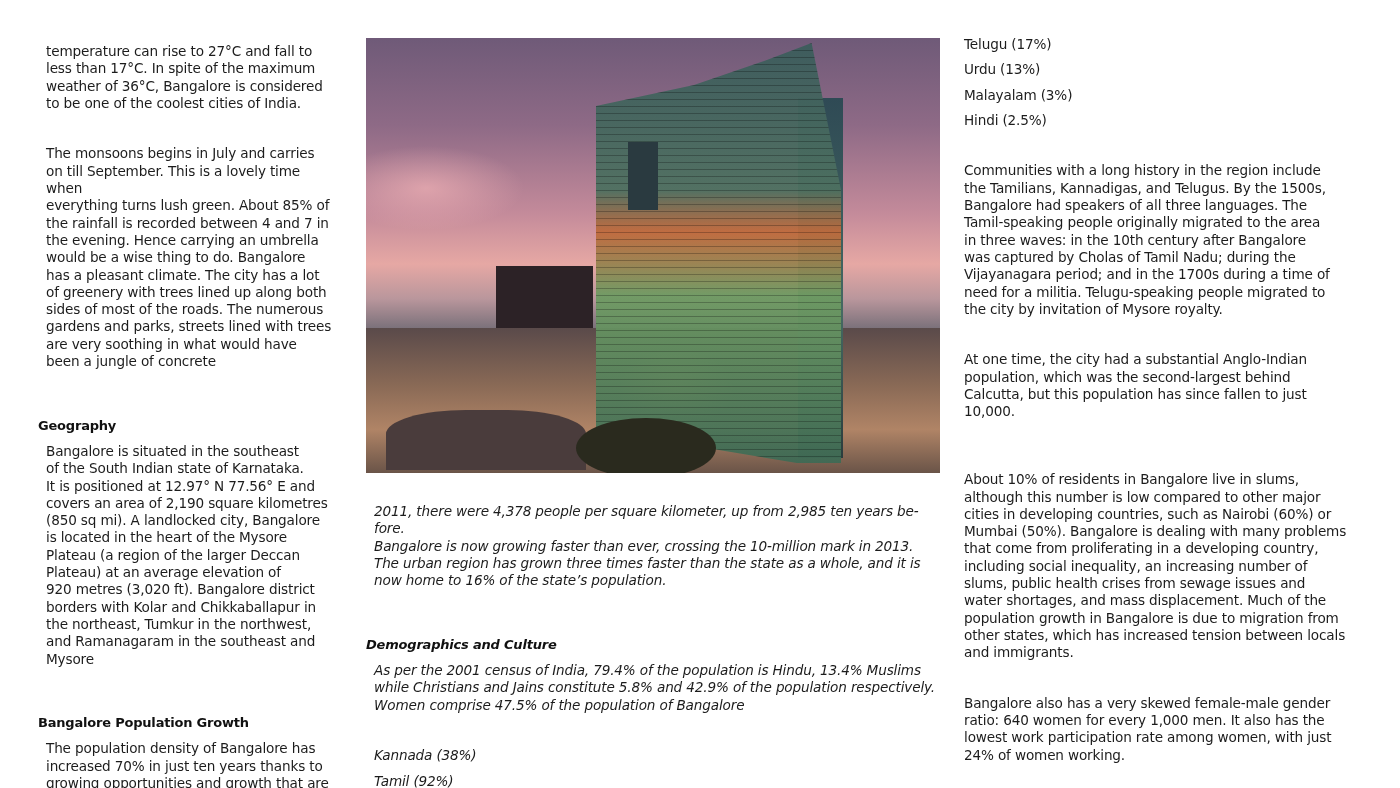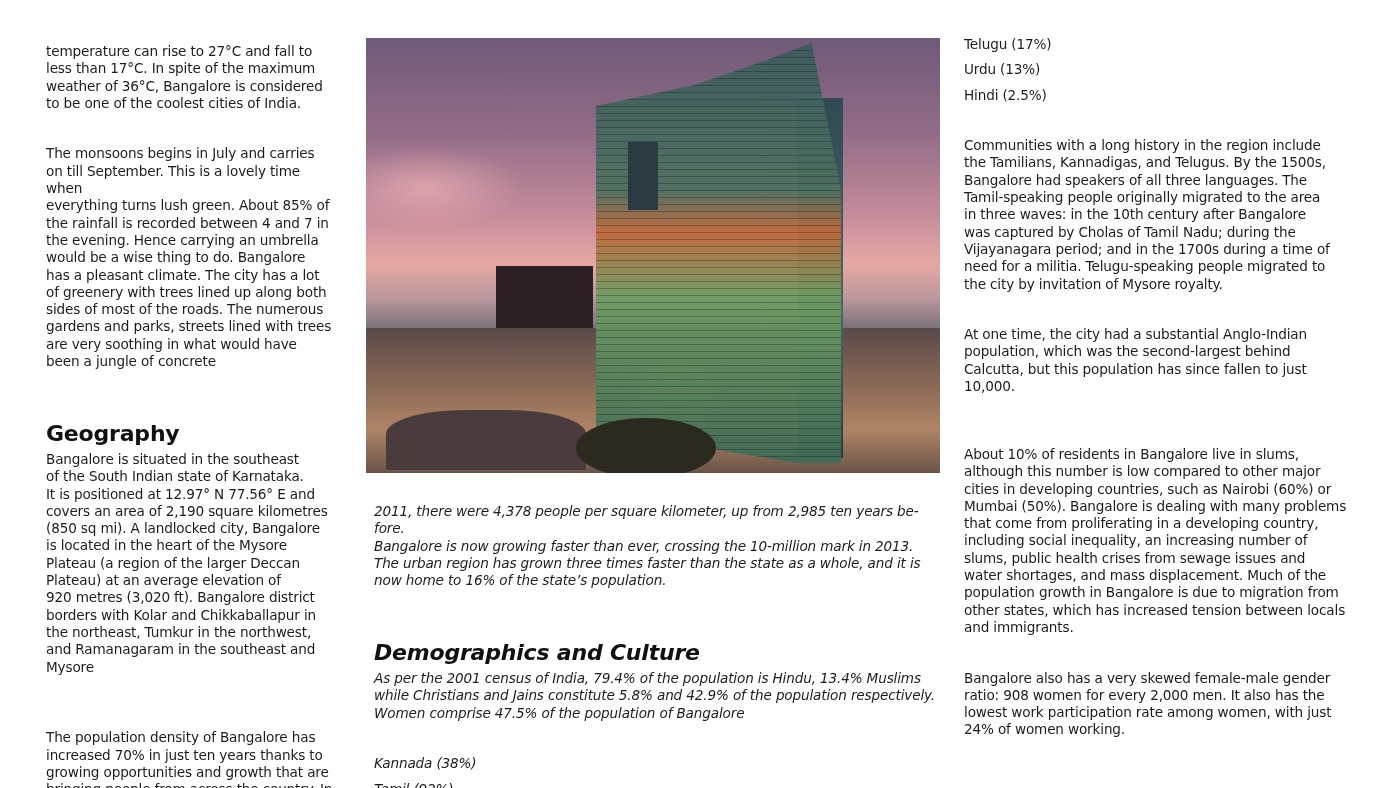--- a/index.html
+++ b/index.html
@@ -1,21 +1,21 @@
 <!DOCTYPE html>
 <html><head>
 <meta charset="utf-8">
 <style>
   html, body { margin:0; padding:0; background:#ffffff; }
   body { width:1400px; height:788px; position:relative; overflow:hidden;
          font-family:"DejaVu Sans", sans-serif; color:#1c1c1c; }
   .col { position:absolute; font-size:13.6px; line-height:17.3px; letter-spacing:-0.15px; }
   .col p { margin:8px; white-space:pre-line; }
   .gap { height:17.3px; }
-  h2 { margin:8px; font-size:22px; line-height:19px; font-weight:bold; letter-spacing:-0.2px; color:#111; }
+  h2 { margin:0; font-size:13px; line-height:19px; font-weight:bold; letter-spacing:-0.2px; color:#111; }
   #col1 { left:38px; top:35px; width:310px; }
   #col2 { left:366px; top:38px; width:580px;font-style:italic; }
   #col3 { left:956px; top:28px; width:410px; }
   .photo { width:574px; height:435px; position:relative; overflow:hidden;
     background:
       radial-gradient(ellipse 140px 60px at 60px 150px, rgba(255,190,190,0.55), transparent 70%),
       linear-gradient(180deg,#6f5a78 0%,#8e6a86 20%,#c38a9a 40%,#e6a8a4 52%,#b9969c 60%,#6f6a74 68%,#3c3a44 80%,#2a2428 100%);
   }
   .tower { position:absolute; left:230px; top:5px; width:245px; height:420px;
     background: linear-gradient(180deg,#3c5c5c 0%,#4d7060 35%,#c06a3c 45%,#6f9b63 60%,#3f6a55 100%);
@@ -70,20 +70,21 @@
 Plateau (a region of the larger Deccan
 Plateau) at an average elevation of
 920 metres (3,020 ft). Bangalore district
 borders with Kolar and Chikkaballapur in
 the northeast, Tumkur in the northwest,
 and Ramanagaram in the southeast and
 Mysore</p>
   <div class="gap"></div>
     <div class="gap"></div>
     <div style="height:3px"></div>
+  <h2>Bangalore Population Growth</h2>
   <p>The population density of Bangalore has
 increased 70% in just ten years thanks to
 growing opportunities and growth that are
 bringing people from across the country. In</p>
 </div>
 
 <div id="col2" class="col">
   <div class="photo" title="Evening view of a curved glass skyscraper in Bangalore">
     <div class="bldg-left"></div>
     <div class="ground"></div>
@@ -109,20 +110,21 @@
 while Christians and Jains constitute 5.8% and 42.9% of the population respectively.
 Women comprise 47.5% of the population of Bangalore</p>
   <div class="gap"></div>
   <p>Kannada (38%)</p>
   <p>Tamil (92%)</p>
 </div>
 
 <div id="col3" class="col">
   <p>Telugu (17%)</p>
   <p>Urdu (13%)</p>
+  <p>Malayalam (3%)</p>
   <p>Hindi (2.5%)</p>
   <div class="gap"></div>
   <p>Communities with a long history in the region include
 the Tamilians, Kannadigas, and Telugus. By the 1500s,
 Bangalore had speakers of all three languages. The
 Tamil-speaking people originally migrated to the area
 in three waves: in the 10th century after Bangalore
 was captured by Cholas of Tamil Nadu; during the
 Vijayanagara period; and in the 1700s during a time of
 need for a militia. Telugu-speaking people migrated to
@@ -140,16 +142,16 @@
 Mumbai (50%). Bangalore is dealing with many problems
 that come from proliferating in a developing country,
 including social inequality, an increasing number of
 slums, public health crises from sewage issues and
 water shortages, and mass displacement. Much of the
 population growth in Bangalore is due to migration from
 other states, which has increased tension between locals
 and immigrants.</p>
   <div class="gap"></div>
   <p>Bangalore also has a very skewed female-male gender
-ratio: 908 women for every 2,000 men. It also has the
+ratio: 640 women for every 1,000 men. It also has the
 lowest work participation rate among women, with just
 24% of women working.</p>
 </div>
 
 </body></html>

